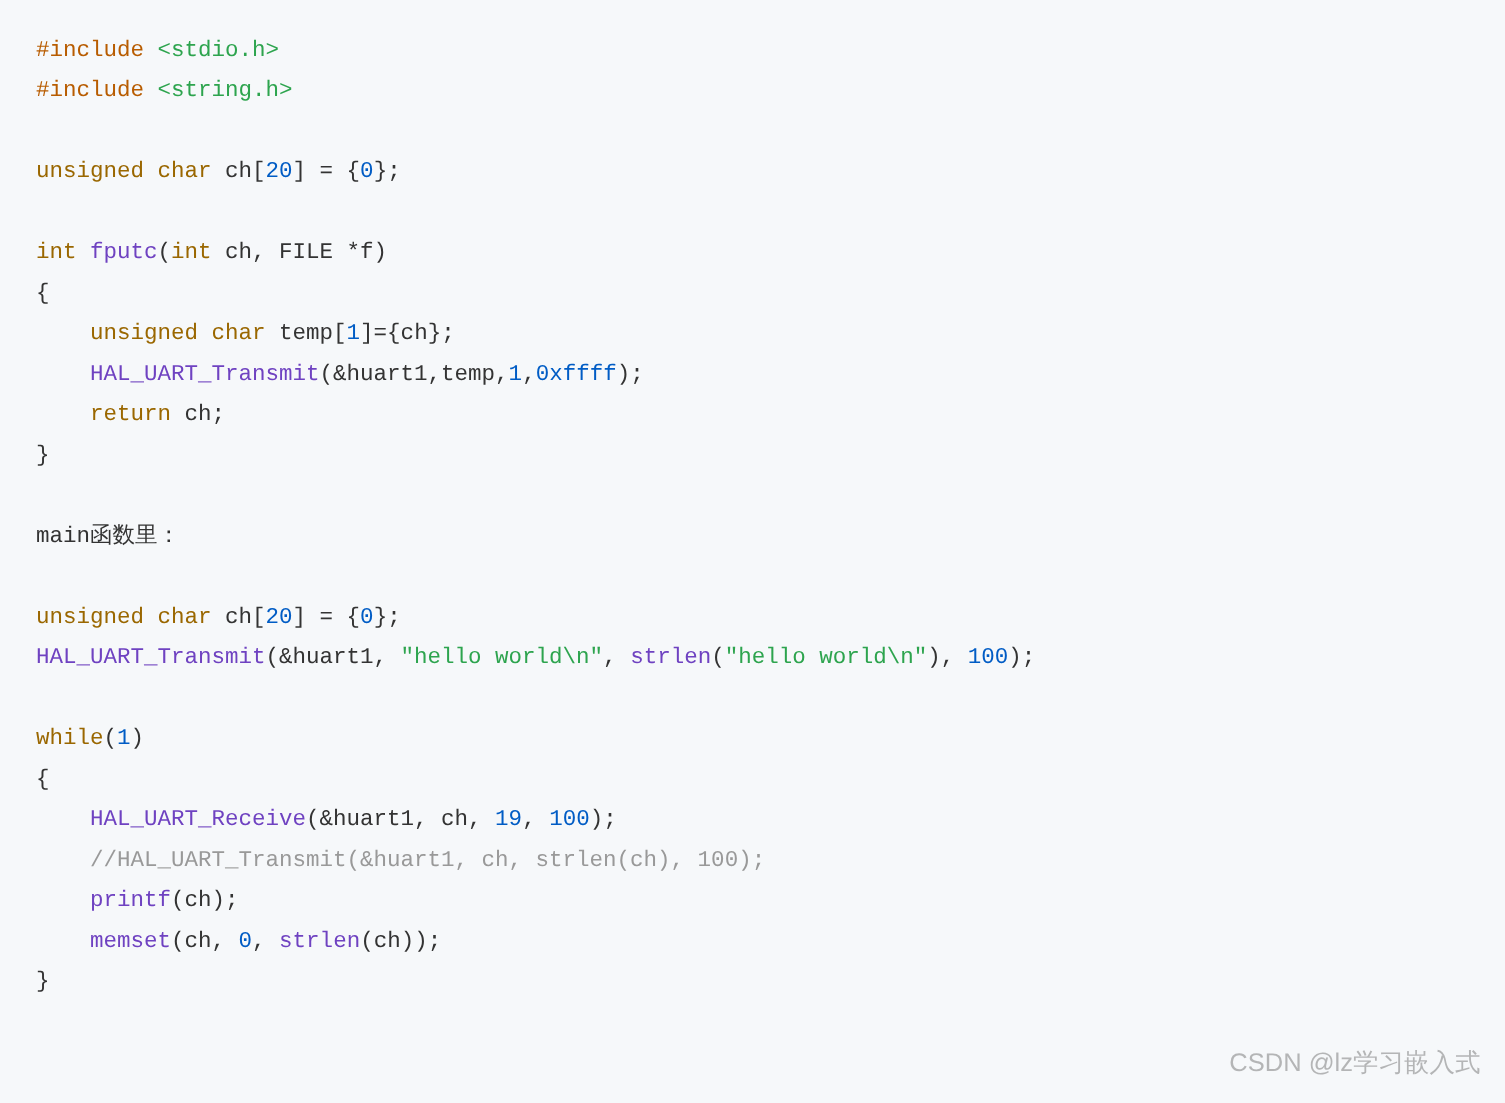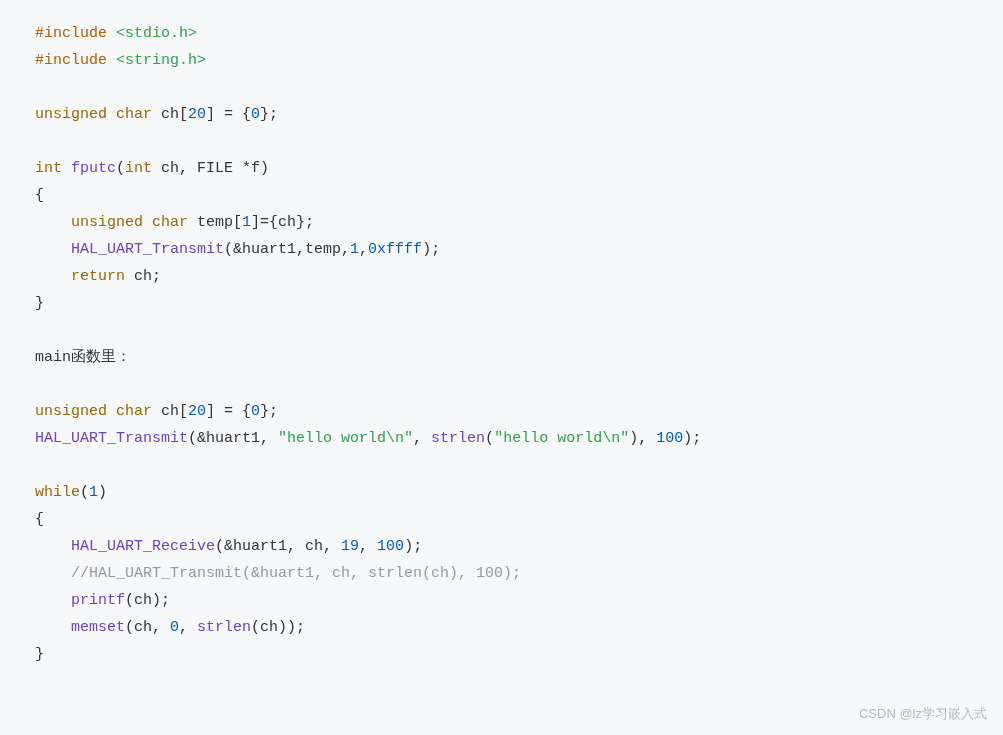--- a/index.html
+++ b/index.html
@@ -9,38 +9,38 @@
     font-family: Consolas, 'Courier New', monospace;
     font-size: 15px;
     line-height: 1.8;
     color: #333;
     width: 1003px;
     height: 735px;
     box-sizing: border-box;
     position: relative;
   }
   .code-container {
-    padding: 20px 35px;
+    padding: 20px 24px;
     white-space: pre;
   }
   .preproc { color: #b85c00; }
   .keyword { color: #9a6700; }
   .string { color: #2da44e; }
   .number { color: #005cc5; }
   .func { color: #6f42c1; }
   .comment { color: #999999; }
   .ident { color: #333; }
   .punct { color: #333; }
   .watermark {
     position: absolute;
     bottom: 10px;
     right: 16px;
     color: rgba(100,100,100,0.45);
     font-family: Arial, sans-serif;
-    font-size: 13px;
+    font-size: 17px;
   }
 </style>
 </head>
 <body>
 
 <div class="code-container"><span class="preproc">#include</span><span class="string"> &lt;stdio.h&gt;</span>
 <span class="preproc">#include</span><span class="string"> &lt;string.h&gt;</span>
 
 <span class="keyword">unsigned</span><span class="keyword"> char</span><span class="ident"> ch[</span><span class="number">20</span><span class="ident">] = {</span><span class="number">0</span><span class="ident">};</span>
 

